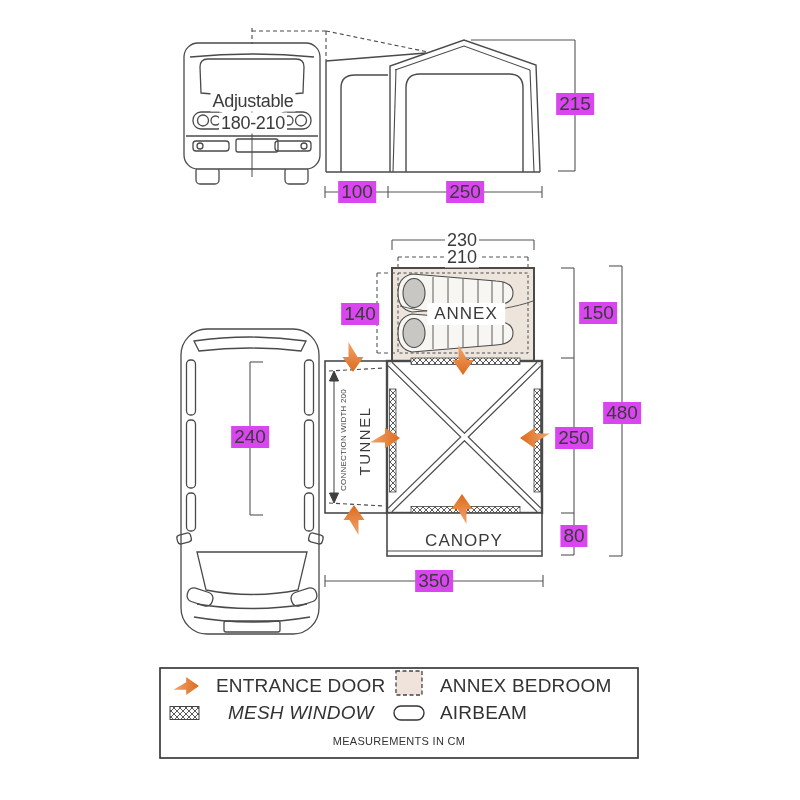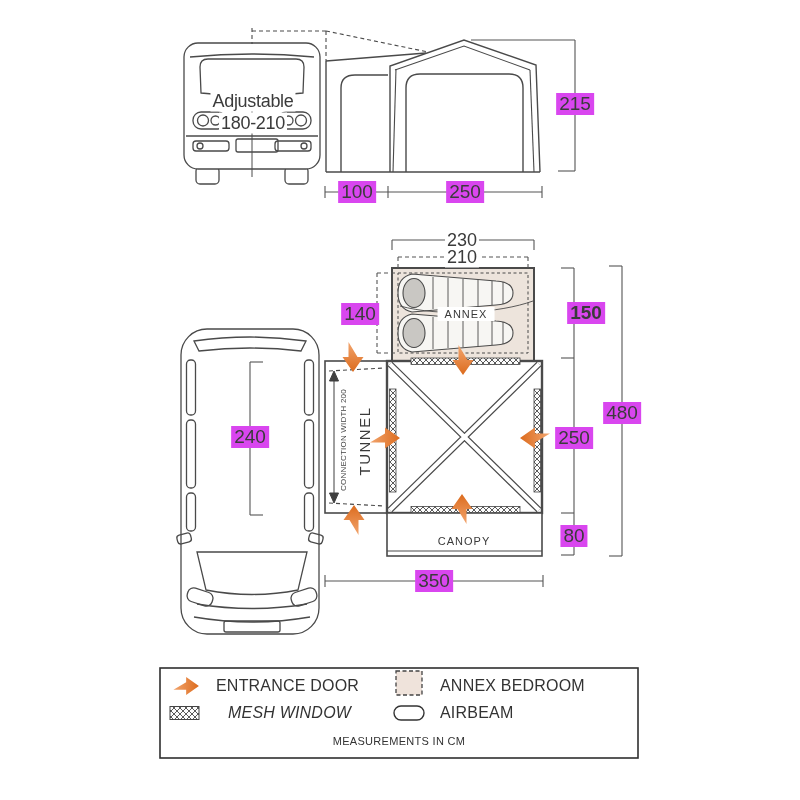--- a/index.html
+++ b/index.html
@@ -3,26 +3,26 @@
 <meta charset="utf-8">
 <style>
   html,body{margin:0;padding:0;background:#fff;}
   .stage{position:relative;width:800px;height:800px;background:#fff;overflow:hidden;
          font-family:"Liberation Sans",sans-serif;color:#3b3b3b;}
   svg{position:absolute;left:0;top:0;}
   .lbl{position:absolute;white-space:nowrap;color:#3b3b3b;}
   .dim{transform:translate(-50%,-50%);background:#d946ef;padding:0 3px;font-size:19px;}
   .dim-sm{transform:translate(-50%,-50%);background:#fff;padding:0 2px;font-size:18px;}
   .vanlbl{transform:translate(-50%,-50%);background:#fff;padding:0 2px;font-size:18px;letter-spacing:-0.3px;}
-  .zone{transform:translate(-50%,-50%);font-size:11px;letter-spacing:1px;color:#3a3a3a;}
+  .zone{transform:translate(-50%,-50%);font-size:17px;letter-spacing:1px;color:#3a3a3a;}
   .zone-bg{background:#fff;padding:1px 7px;}
   .rot{transform:translate(-50%,-50%) rotate(-90deg);}
   .tunnel-t{font-size:15px;letter-spacing:1.5px;color:#3a3a3a;}
   .conn-t{font-size:8px;letter-spacing:0.2px;color:#444;}
-  .leg{font-size:16px;color:#333;letter-spacing:0.2px;transform:translateY(-50%);}
+  .leg{font-size:19px;color:#333;letter-spacing:0.2px;transform:translateY(-50%);}
   .note{font-size:11px;color:#333;transform:translate(-50%,-50%);letter-spacing:0.3px;}
 </style>
 </head>
 <body>
 
 <div class="stage">
 
 <svg width="800" height="800" viewBox="0 0 800 800">
   <defs>
     <linearGradient id="og" x1="0" y1="0" x2="0" y2="1">
@@ -236,21 +236,21 @@
 
 <div class="lbl vanlbl" style="left:253px;top:101px;">Adjustable</div>
 <div class="lbl vanlbl" style="left:253px;top:123px;text-align:center;">180-210</div>
 <div class="lbl dim" style="left:575px;top:104px;">215</div>
 <div class="lbl dim" style="left:357px;top:192px;">100</div>
 <div class="lbl dim" style="left:465px;top:192px;">250</div>
 
 <div class="lbl dim-sm" style="left:462px;top:240px;">230</div>
 <div class="lbl dim-sm" style="left:462px;top:257px;">210</div>
 <div class="lbl dim" style="left:360px;top:314px;">140</div>
-<div class="lbl dim" style="left:586px;top:313px;font-weight:bold;">150</div>
+<div class="lbl dim" style="left:598px;top:313px;">150</div>
 <div class="lbl dim" style="left:574px;top:438px;">250</div>
 <div class="lbl dim" style="left:574px;top:536px;">80</div>
 <div class="lbl dim" style="left:622px;top:413px;">480</div>
 <div class="lbl dim" style="left:434px;top:581px;">350</div>
 <div class="lbl dim" style="left:250px;top:437px;">240</div>
 
 <div class="lbl zone zone-bg" style="left:466px;top:314px;">ANNEX</div>
 <div class="lbl rot tunnel-t" style="left:364px;top:441px;">TUNNEL</div>
 <div class="lbl rot conn-t" style="left:343px;top:440px;">CONNECTION WIDTH 200</div>
 <div class="lbl zone" style="left:464px;top:541px;">CANOPY</div>

